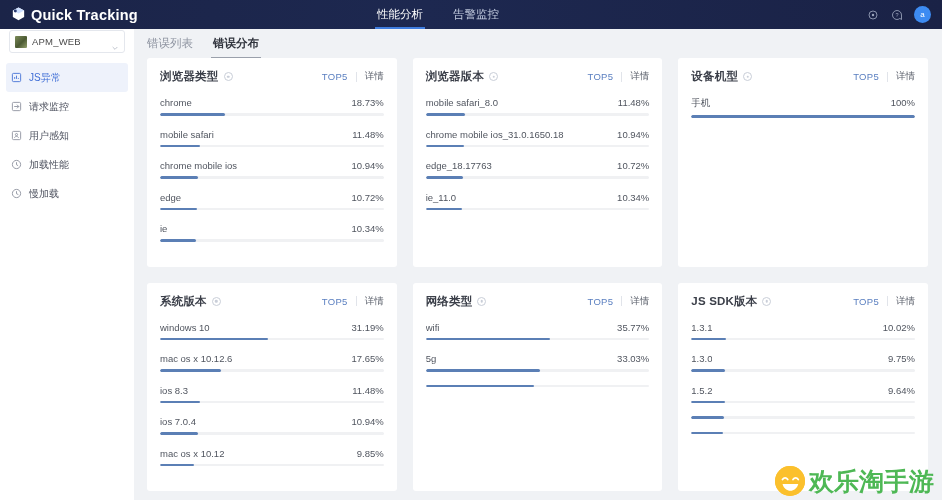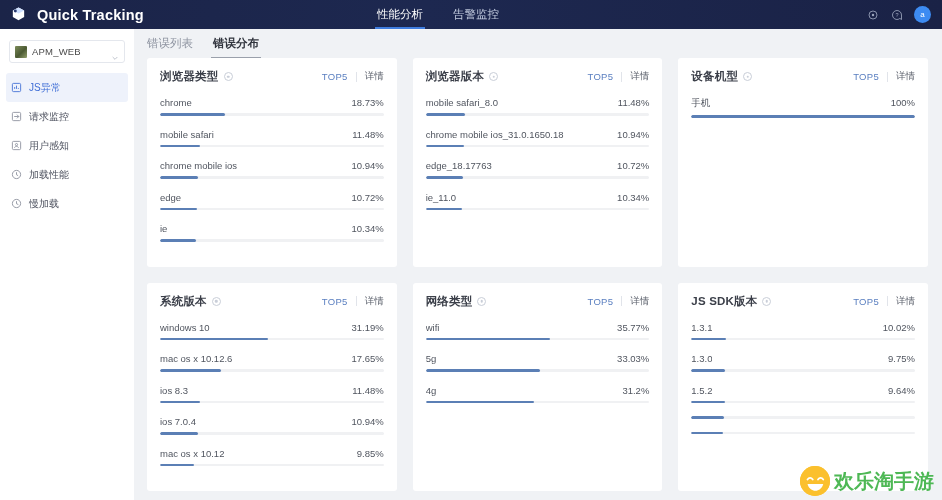--- a/index.html
+++ b/index.html
@@ -13,21 +13,21 @@
   
   .topnav {
     position: relative;
     height: 29px;
     background: linear-gradient(90deg, #1b2448 0%, #1d2850 45%, #1a2246 100%);
     display: flex;
     align-items: center;
     color: #fff;
   }
   .brand {
-    display: flex; align-items: center; gap: 10px;
+    display: flex; align-items: center; gap: 4px;
     padding-left: 10px;
     min-width: 220px;
   }
   .brand-logo {
     width: 17px; height: 17px;
     position: relative;
     flex: 0 0 auto;
   }
   .brand-logo svg { display:block; }
   .brand-name {
@@ -89,21 +89,21 @@
     display: flex;
     height: 471px;
     background: #f0f2f5;
   }
 
   
   .sidebar {
     width: 134px;
     background: #ffffff;
     flex: 0 0 134px;
-    padding-top: 11px;
+    padding-top: 1px;
   }
   .proj-select {
     margin: 0 9px 10px 9px;
     height: 23px;
     border: 1px solid #e4e7ed;
     border-radius: 3px;
     display: flex;
     align-items: center;
     padding: 0 5px;
     gap: 5px;
@@ -298,21 +298,21 @@
     pointer-events: none;
   }
   .wm-face {
     width: 30px; height: 30px;
     border-radius: 50%;
     background: #fbc02d;
     position: relative;
     flex: 0 0 auto;
   }
   .wm-text {
-    font-size: 20px;
+    font-size: 25px;
     font-weight: bold;
     color: #4eb855;
     letter-spacing: 0px;
     line-height: 1;
     white-space: nowrap;
   }
 </style>
 </head>
 <body>
 
@@ -645,24 +645,20 @@
             <div class="row">
               <div class="row-top">
                 <span class="row-label">5g</span>
                 <span class="row-value">33.03%</span>
               </div>
               <div class="track" style="background: rgb(240, 241, 243);">
                 <div class="fill" style="background: rgb(91, 127, 181); width: 51.1965%;"></div>
               </div>
             </div>
             <div class="row">
-              <div class="row-top">
-                <span class="row-label">4g</span>
-                <span class="row-value">31.2%</span>
-              </div>
               <div class="track" style="background: rgb(240, 241, 243);">
                 <div class="fill" style="background: rgb(91, 127, 181); width: 48.36%;"></div>
               </div>
             </div>
           </div>
         </div>
         <div class="card">
           <div class="card-head">
             <span class="card-title">JS SDK版本</span>
             <span class="info-dot"></span>

